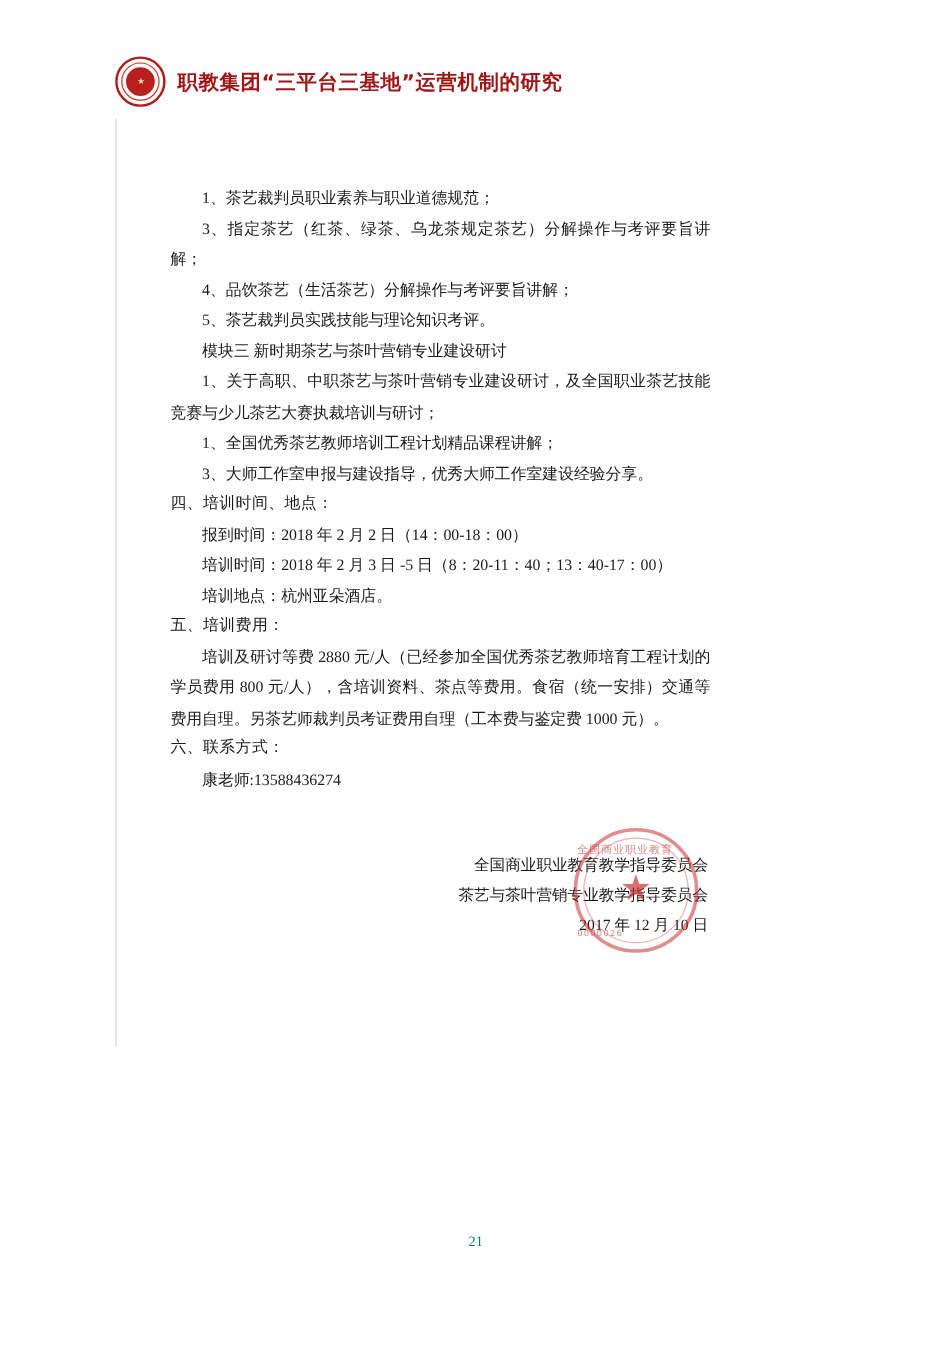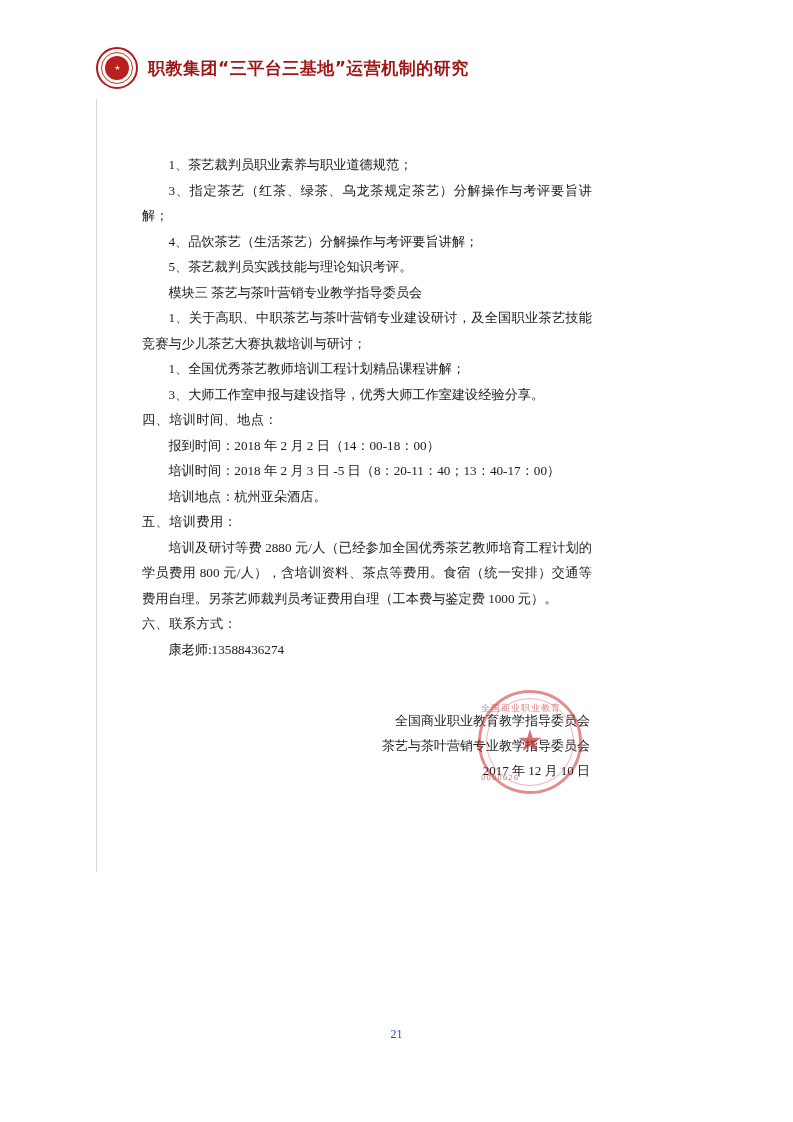--- a/index.html
+++ b/index.html
@@ -170,21 +170,21 @@
   }
 
   
   .page-number {
     position: absolute;
     left: 0;
     top: 1027px;
     width: 793px;
     text-align: center;
     font-size: 12px;
-    color: #1d4ed8;
+    color: #0f766e;
     font-family: "Liberation Serif", serif;
   }
 </style>
 </head>
 <body>
 
 <div class="page">
 
   <div class="header">
     <div class="emblem">
@@ -193,21 +193,21 @@
     <div class="header-title">职教集团“三平台三基地”运营机制的研究</div>
   </div>
 
   <div class="frame"></div>
 
   <div class="content">
     <p class="p">1、茶艺裁判员职业素养与职业道德规范；</p>
     <p class="p">3、指定茶艺（红茶、绿茶、乌龙茶规定茶艺）分解操作与考评要旨讲解；</p>
     <p class="p">4、品饮茶艺（生活茶艺）分解操作与考评要旨讲解；</p>
     <p class="p">5、茶艺裁判员实践技能与理论知识考评。</p>
-    <p class="p">模块三 茶艺与茶叶营销专业教学指导委员会</p>
+    <p class="p">模块三 新时期茶艺与茶叶营销专业建设研讨</p>
     <p class="p">1、关于高职、中职茶艺与茶叶营销专业建设研讨，及全国职业茶艺技能竞赛与少儿茶艺大赛执裁培训与研讨；</p>
     <p class="p">1、全国优秀茶艺教师培训工程计划精品课程讲解；</p>
     <p class="p">3、大师工作室申报与建设指导，优秀大师工作室建设经验分享。</p>
 
     <p class="heading">四、培训时间、地点：</p>
     <p class="p">报到时间：2018 年 2 月 2 日（14：00-18：00）</p>
     <p class="p">培训时间：2018 年 2 月 3 日 -5 日（8：20-11：40；13：40-17：00）</p>
     <p class="p">培训地点：杭州亚朵酒店。</p>
 
     <p class="heading">五、培训费用：</p>

